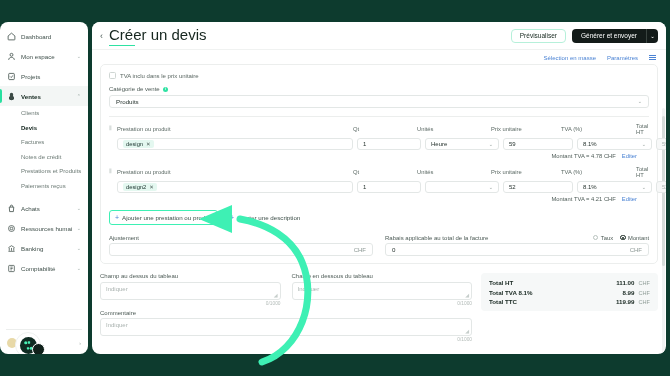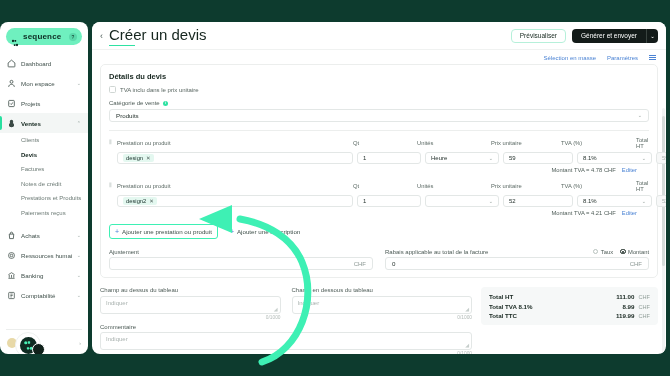--- a/index.html
+++ b/index.html
@@ -309,36 +309,20 @@
     pointer-events: none;
   }
 </style>
 </head>
 <body>
 
 <div class="app">
 
   <div class="sidebar">
 
-    <div class="logo-wrap">
-      <div class="logo">
-        <span class="logo-mark">
-          <svg viewBox="0 0 12 12">
-              <g fill="#0c2b22">
-            <circle cx="3" cy="3" r="1.7"></circle>
-                <circle cx="9" cy="9" r="1.7"></circle>
-            <rect x="5.2" y="1.4" width="2.6" height="2.6" rx=".5"></rect>
-            <rect x="4.2" y="7.8" width="2.6" height="2.6" rx=".5"></rect>
-          </g>
-            </svg>
-        </span>
-        <span class="logo-text">sequence</span>
-        <span class="logo-badge">?</span>
-      </div>
-    </div>
 
     <div class="nav">
 
       <div class="nav-item">
         <span class="nav-ico">
           <svg viewBox="0 0 16 16" fill="none" stroke="currentColor" stroke-width="1.4">
               <path d="M2 7l6-5 6 5v6a1 1 0 0 1-1 1H3a1 1 0 0 1-1-1z"></path>
             </svg>
         </span>
         <span class="nav-label">Dashboard</span>
@@ -484,21 +468,20 @@
           <i></i>
         </span>
     </div>
 
     <div class="content">
       <div class="sb-track"></div>
       <div class="scrollbar"></div>
 
       <div class="card">
 
-        <div class="section-title">Détails du devis</div>
 
         <div class="check-row">
           <span class="checkbox"></span>
           <span class="check-label">TVA inclu dans le prix unitaire</span>
         </div>
 
         <div class="field-label">
           <span>Catégorie de vente</span>
           <span class="info-dot">i</span>
         </div>

